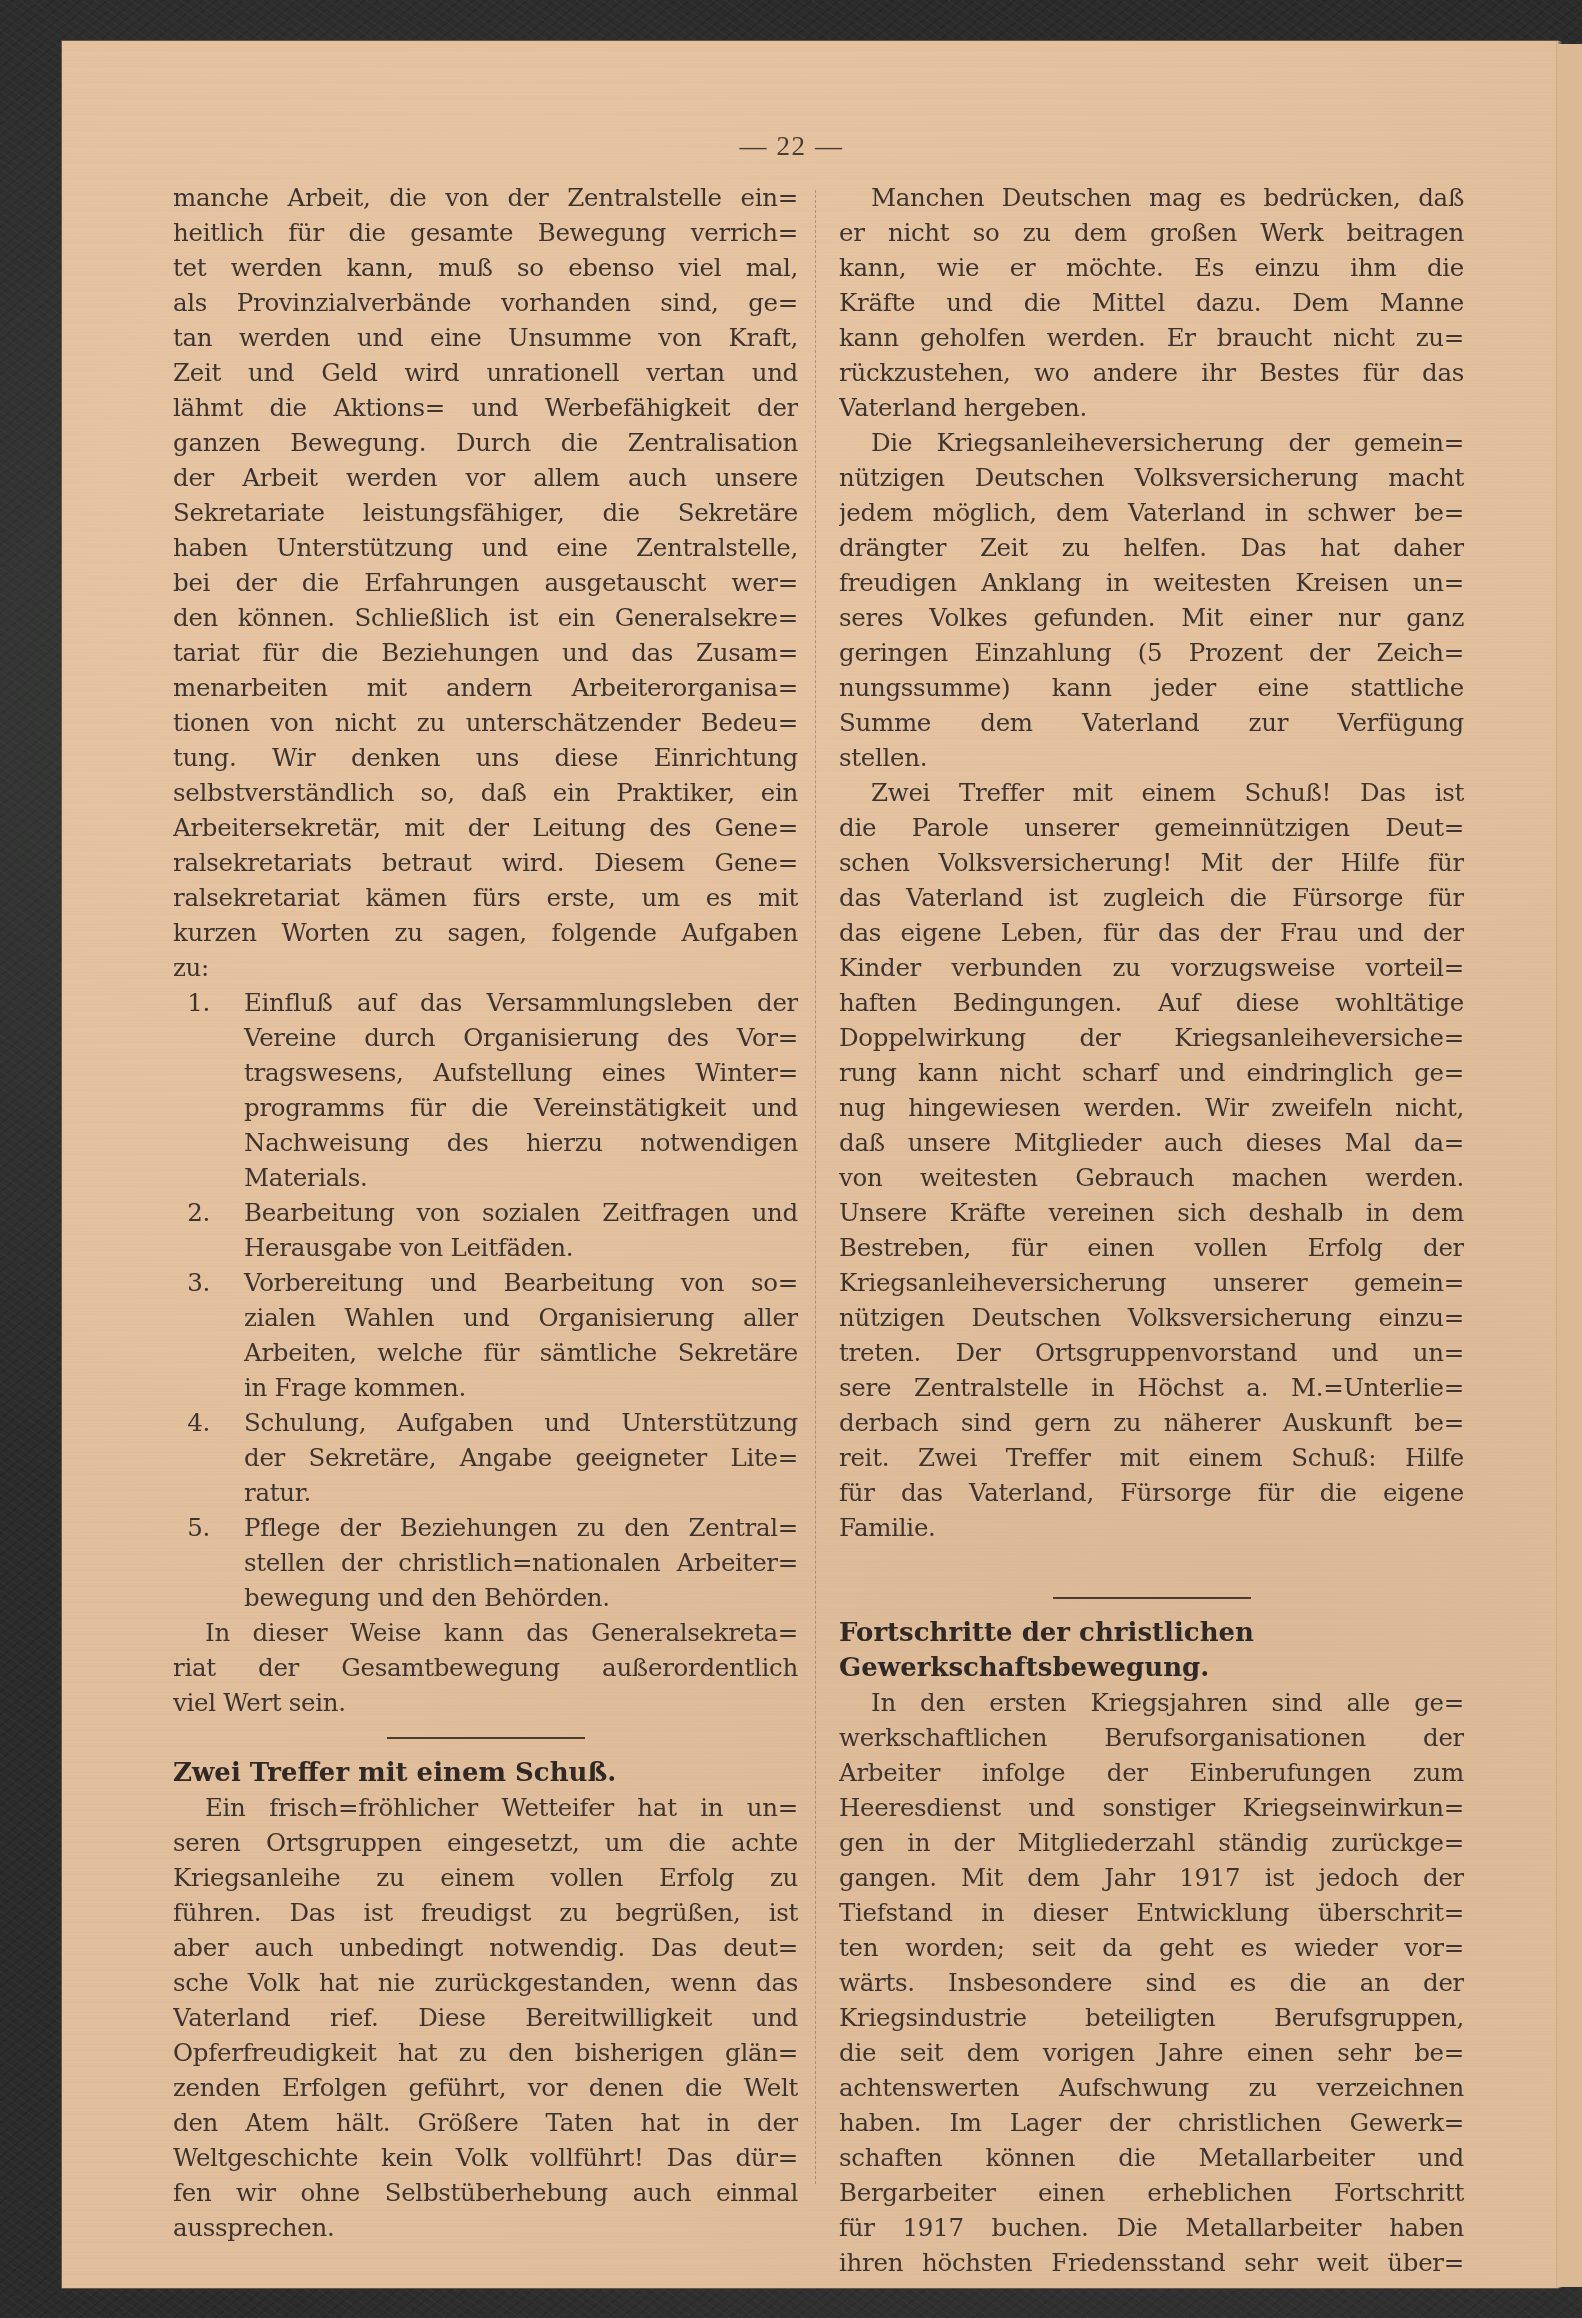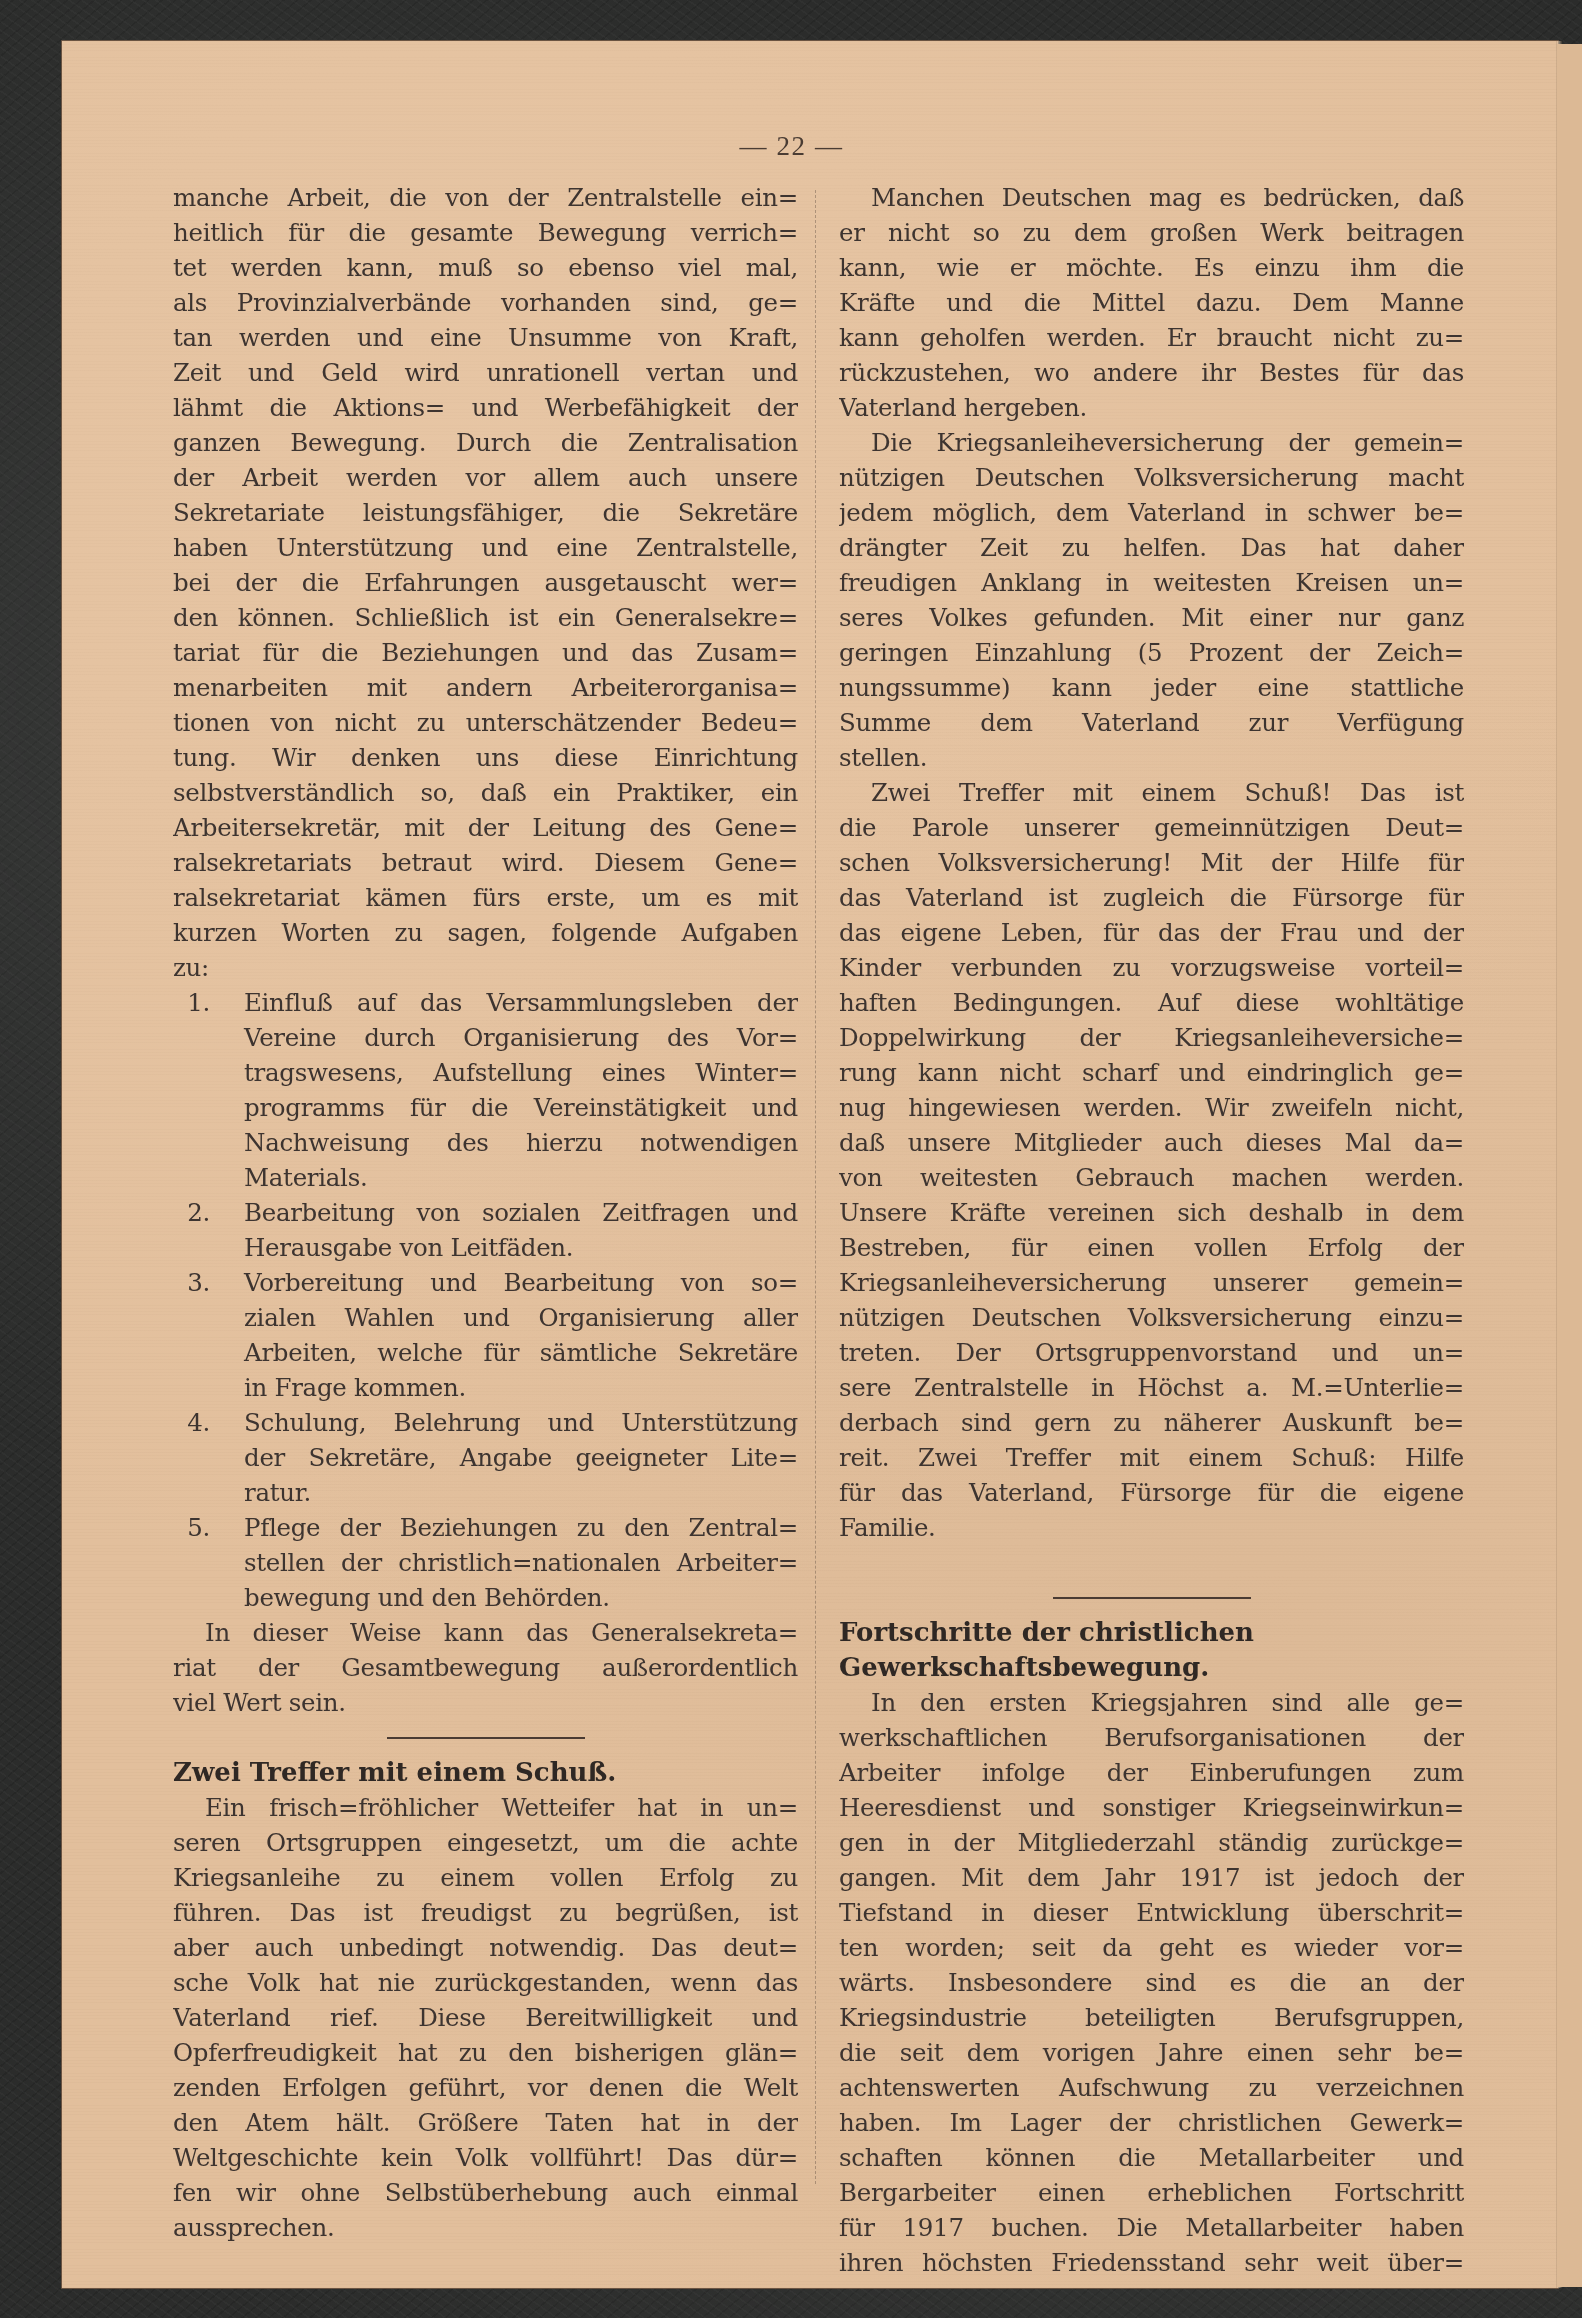--- a/index.html
+++ b/index.html
@@ -118,21 +118,21 @@
       <span class="line li"><span class="num">2.</span><span>Bearbeitung von sozialen Zeitfragen und</span></span>
       <span class="line li cont last">Herausgabe von Leitfäden.</span>
     </div>
     <div>
       <span class="line li"><span class="num">3.</span><span>Vorbereitung und Bearbeitung von so=</span></span>
       <span class="line li cont">zialen Wahlen und Organisierung aller</span>
       <span class="line li cont">Arbeiten, welche für sämtliche Sekretäre</span>
       <span class="line li cont last">in Frage kommen.</span>
     </div>
     <div>
-      <span class="line li"><span class="num">4.</span><span>Schulung, Belehrung und Unterstützung</span></span>
+      <span class="line li"><span class="num">4.</span><span>Schulung, Aufgaben und Unterstützung</span></span>
       <span class="line li cont">der Sekretäre, Angabe geeigneter Lite=</span>
       <span class="line li cont last">ratur.</span>
     </div>
     <div>
       <span class="line li"><span class="num">5.</span><span>Pflege der Beziehungen zu den Zentral=</span></span>
       <span class="line li cont">stellen der christlich=nationalen Arbeiter=</span>
       <span class="line li cont last">bewegung und den Behörden.</span>
     </div>
   </div>
 

